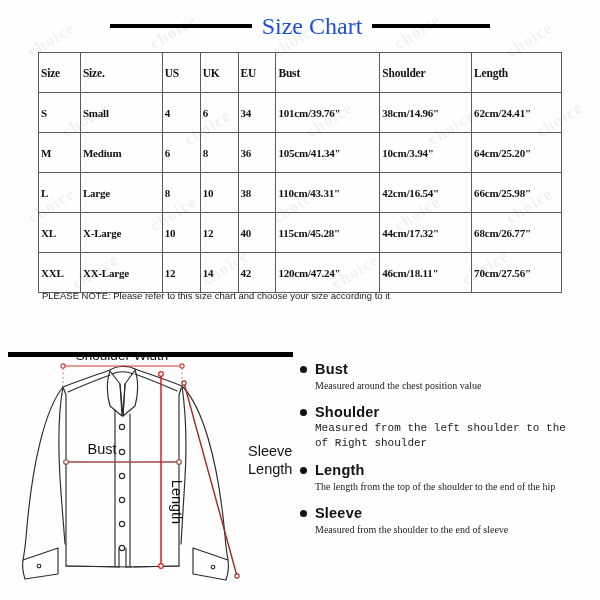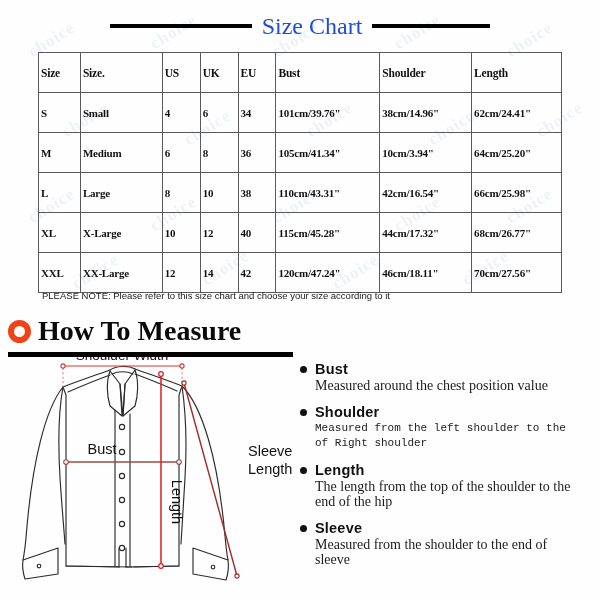--- a/index.html
+++ b/index.html
@@ -157,21 +157,21 @@
   .def-title {
     font-family: "Liberation Sans", sans-serif;
     font-size: 14.5px;
     font-weight: bold;
     color: #111;
     letter-spacing: 0.2px;
   }
   .def-desc {
     margin-left: 15px;
     font-family: "Liberation Serif", serif;
-    font-size: 14px;
+    font-size: 10px;
     line-height: 15px;
     color: #1b1b1b;
     max-width: 262px;
   }
   .def-desc.mono {
     font-family: "Liberation Mono", monospace;
     font-size: 11px;
     line-height: 15px;
   }
 </style>
@@ -270,24 +270,20 @@
         <td>42</td>
         <td>120cm/47.24"</td>
         <td>46cm/18.11"</td>
         <td>70cm/27.56"</td>
       </tr>
     </tbody>
   </table>
 
   <div class="please-note">PLEASE NOTE: Please refer to this size chart and choose your size according to it</div>
 
-  <div class="htm-row">
-    <div class="htm-ring"></div>
-    <div class="htm-text">How To Measure</div>
-  </div>
   <div class="htm-rule"></div>
 
   <div class="illus">
     <svg width="292" height="244" viewBox="0 0 292 244" xmlns="http://www.w3.org/2000/svg">
       <g fill="none" stroke="#2b2b2b" stroke-width="1.15" stroke-linejoin="round" stroke-linecap="round">
 
         <path d="M57,35 C40,56 26,108 20,186 C19,196 18,203 17,208"></path>
 
         <path d="M57,35 C52,62 52,92 54,126 C56,156 58,178 59,192"></path>
 

